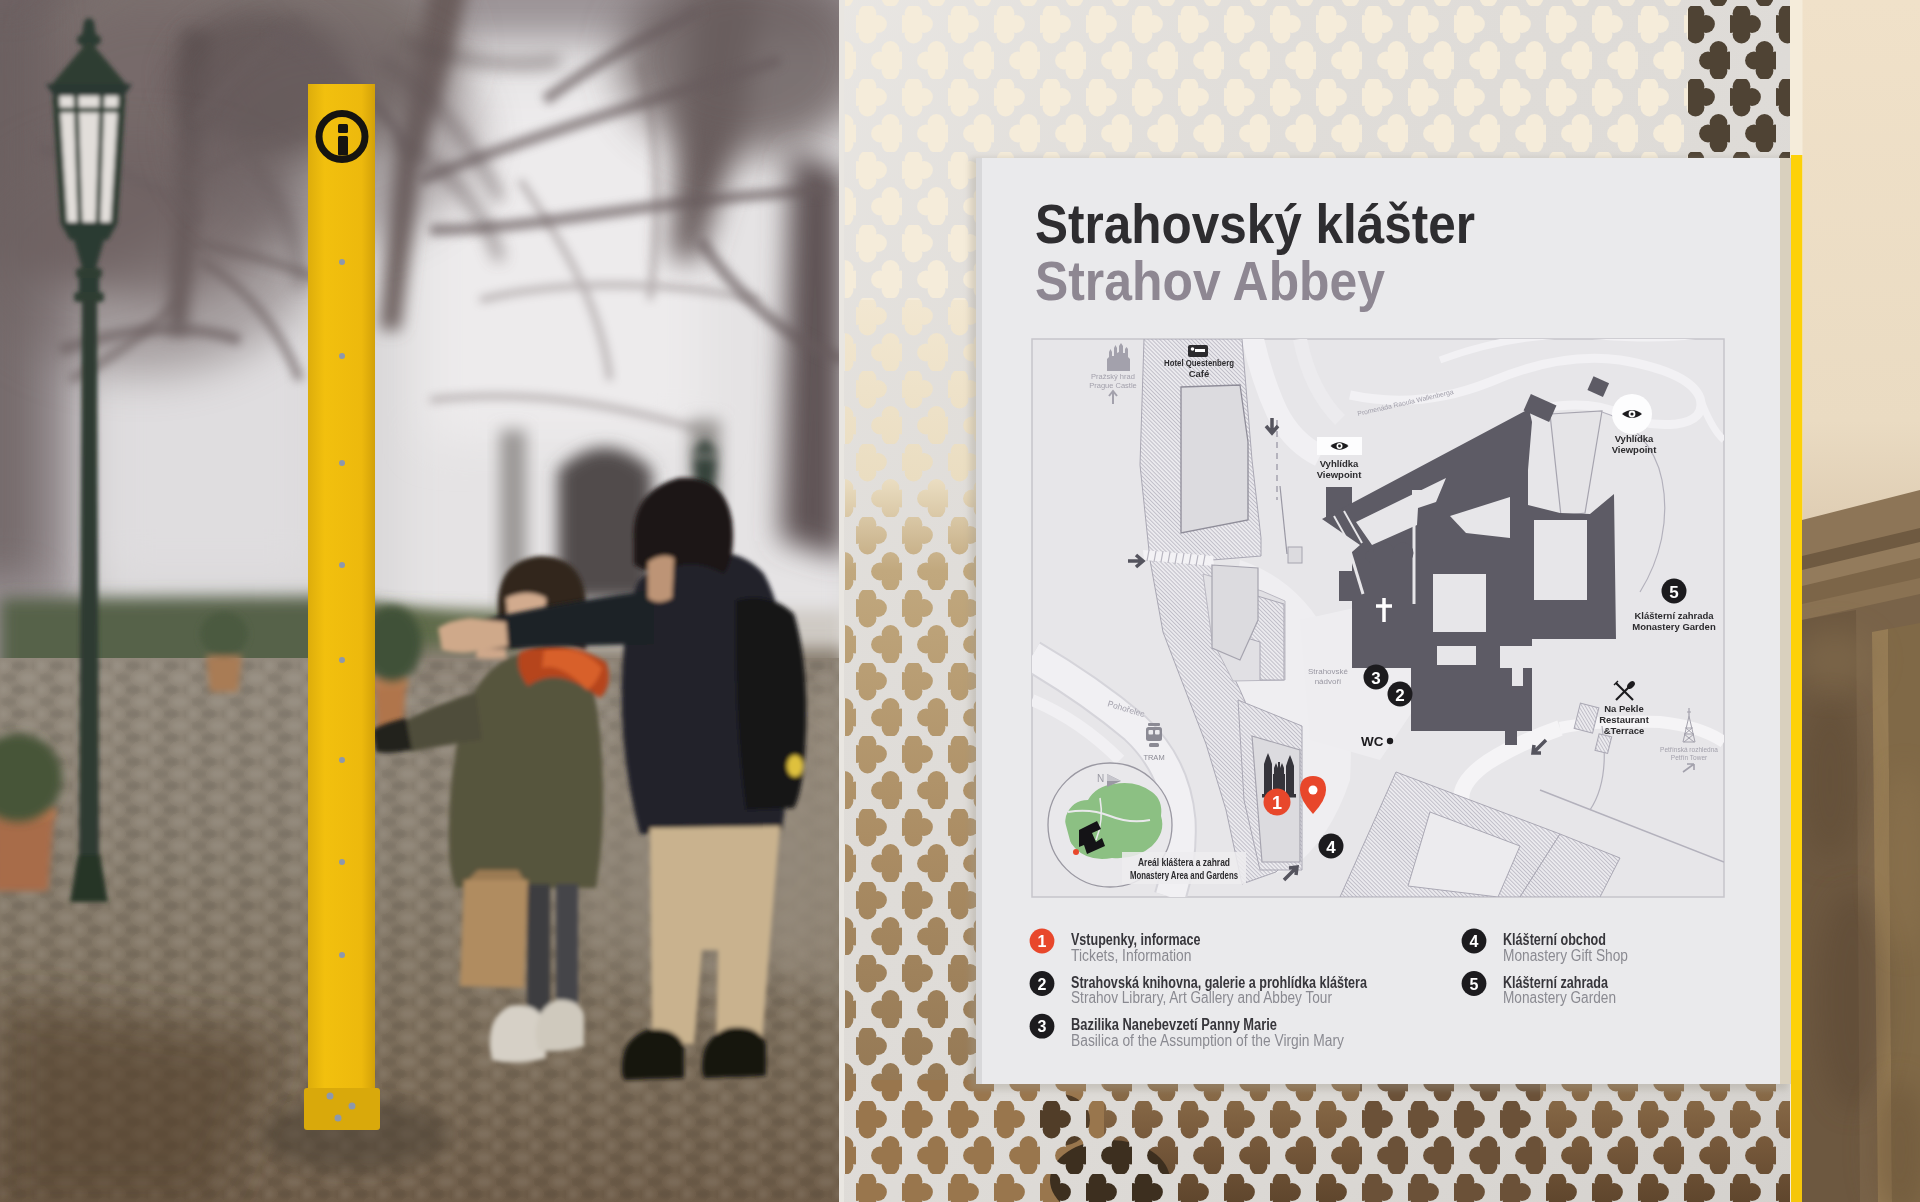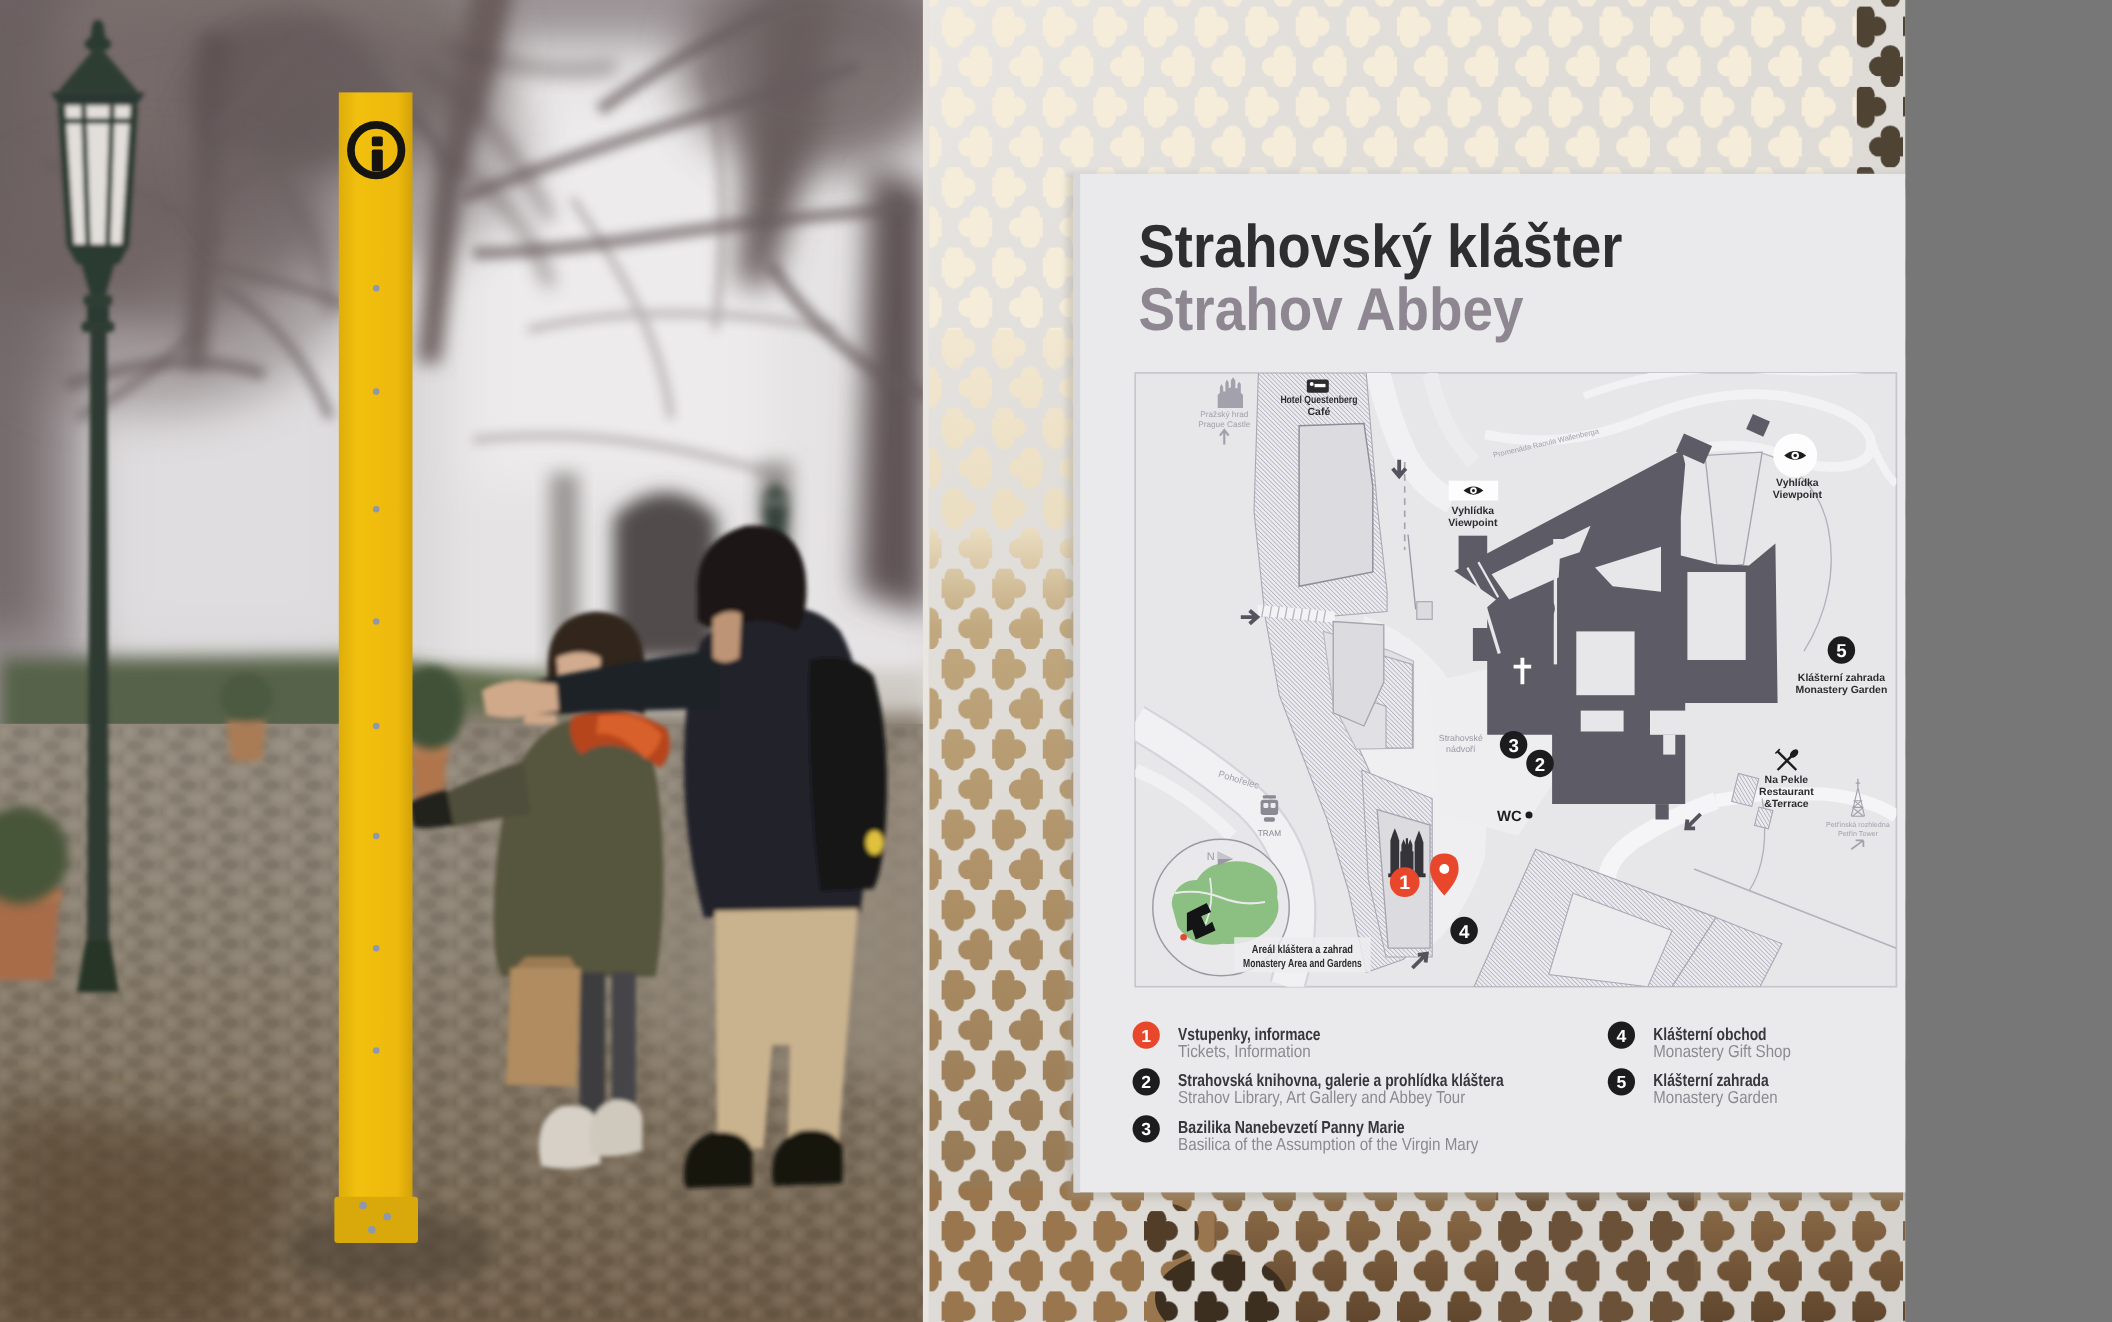--- a/index.html
+++ b/index.html
@@ -1,16 +1,16 @@
 <!DOCTYPE html>
 <html><head>
 <meta charset="utf-8">
 <style>
 html,body{margin:0;padding:0;background:#777;}
-#stage{position:relative;width:1732px;height:1202px;overflow:hidden;font-family:"Liberation Sans", sans-serif;}
+#stage{position:relative;width:1920px;height:1202px;overflow:hidden;font-family:"Liberation Sans", sans-serif;}
 svg{display:block;}
 </style>
 </head>
 <body>
 <div id="stage">
 <svg width="1920" height="1202" viewBox="0 0 1920 1202">
 <defs>
 <filter id="b2" x="-30%" y="-30%" width="160%" height="160%">
           <feGaussianBlur stdDeviation="2"></feGaussianBlur>
         </filter>

